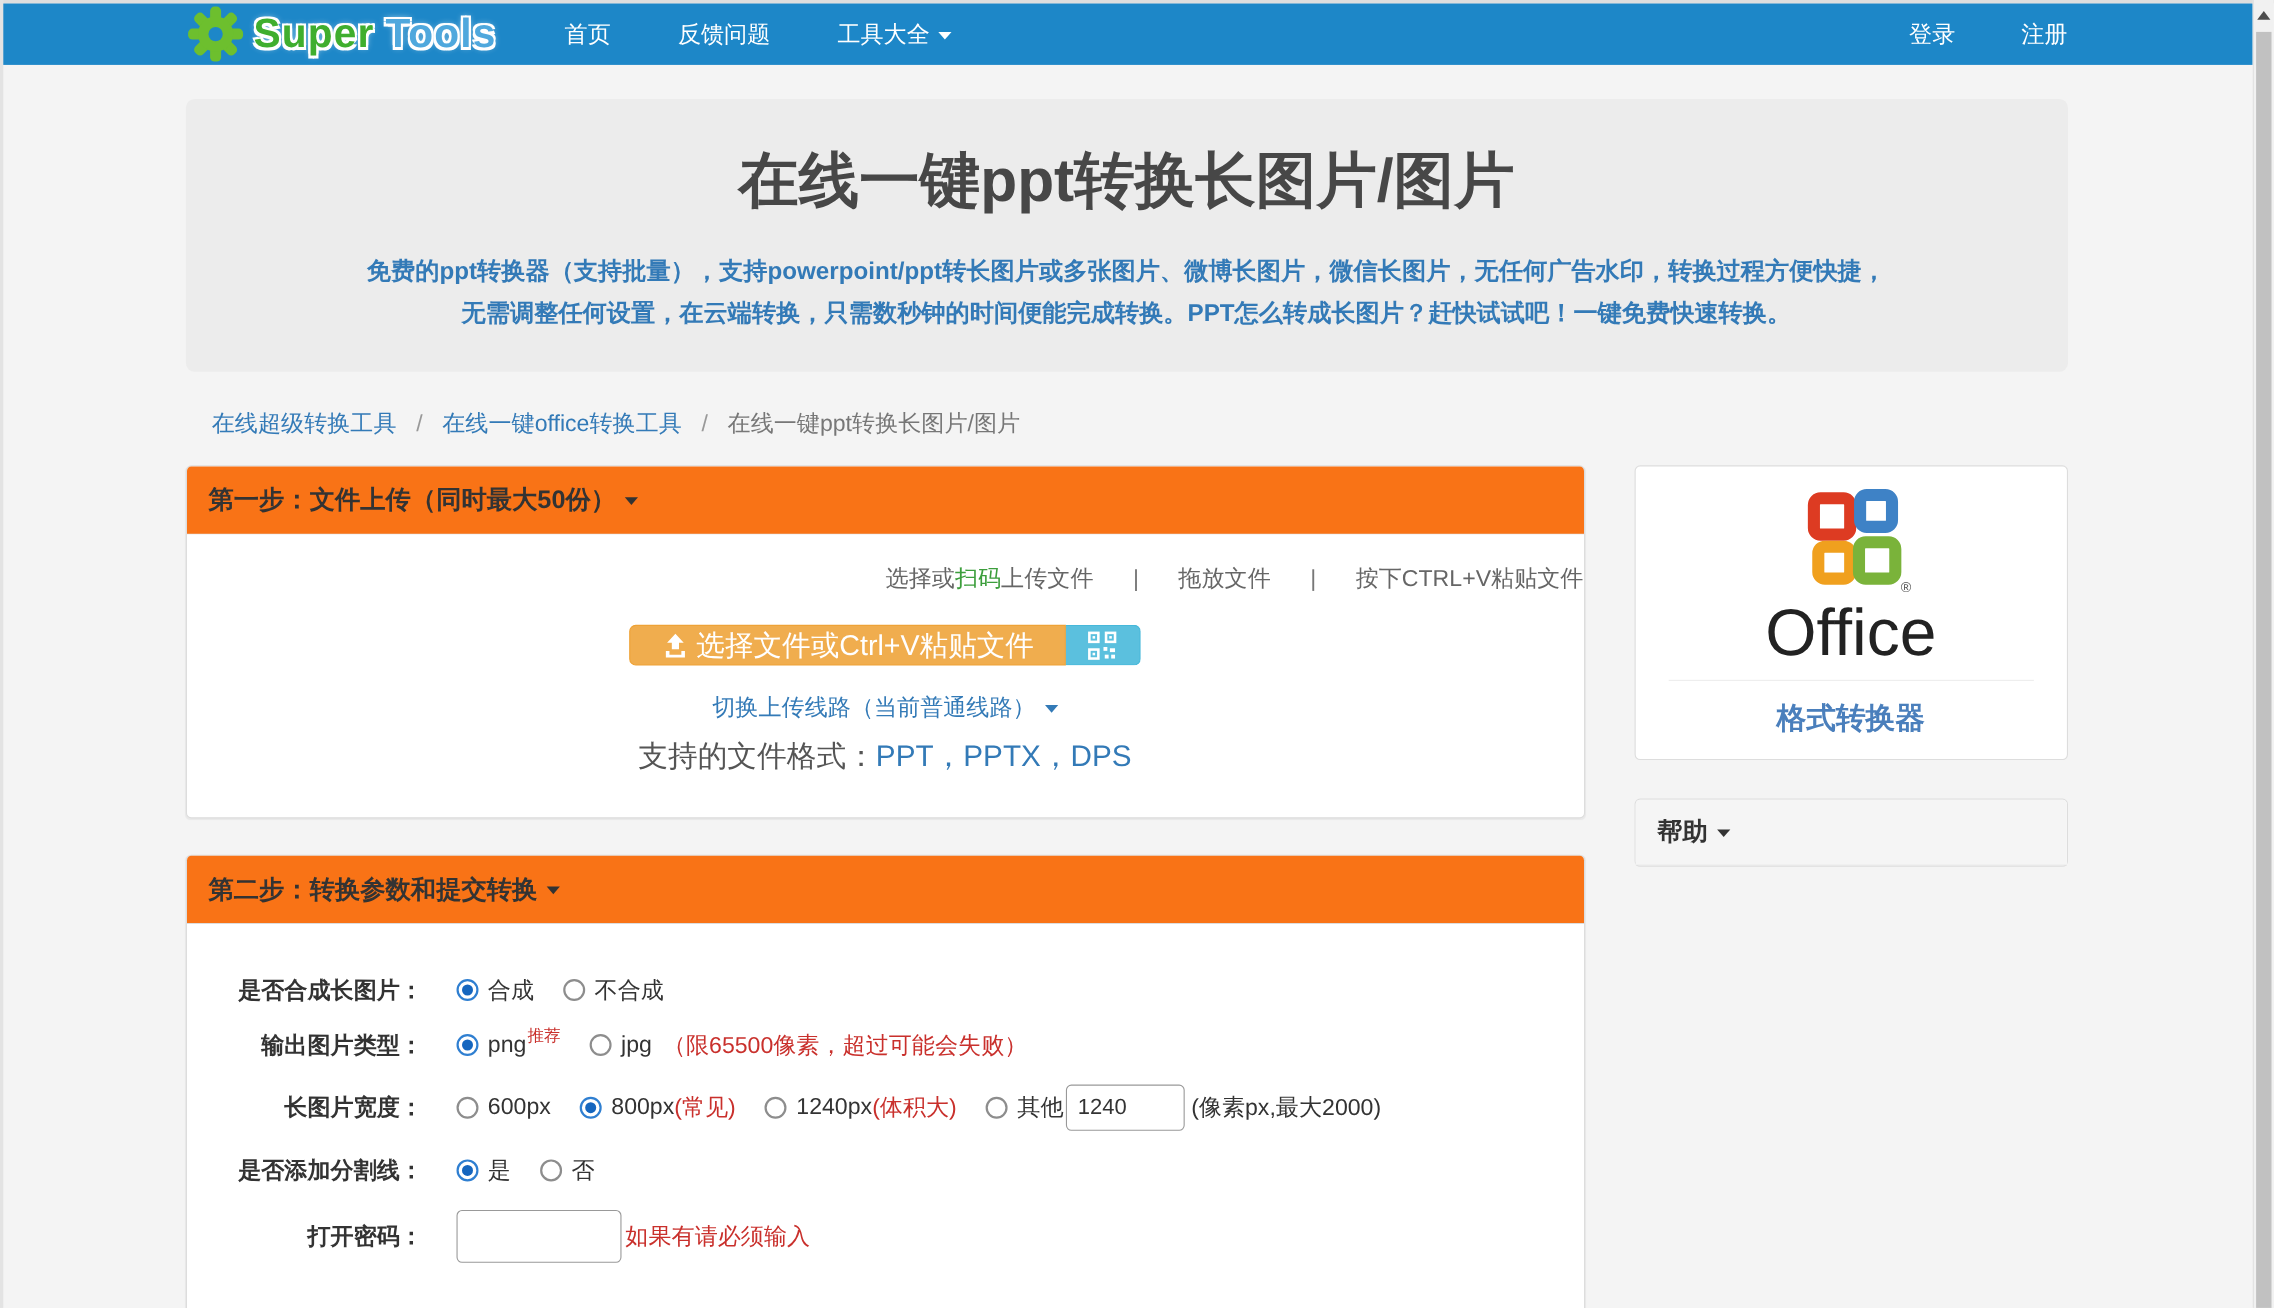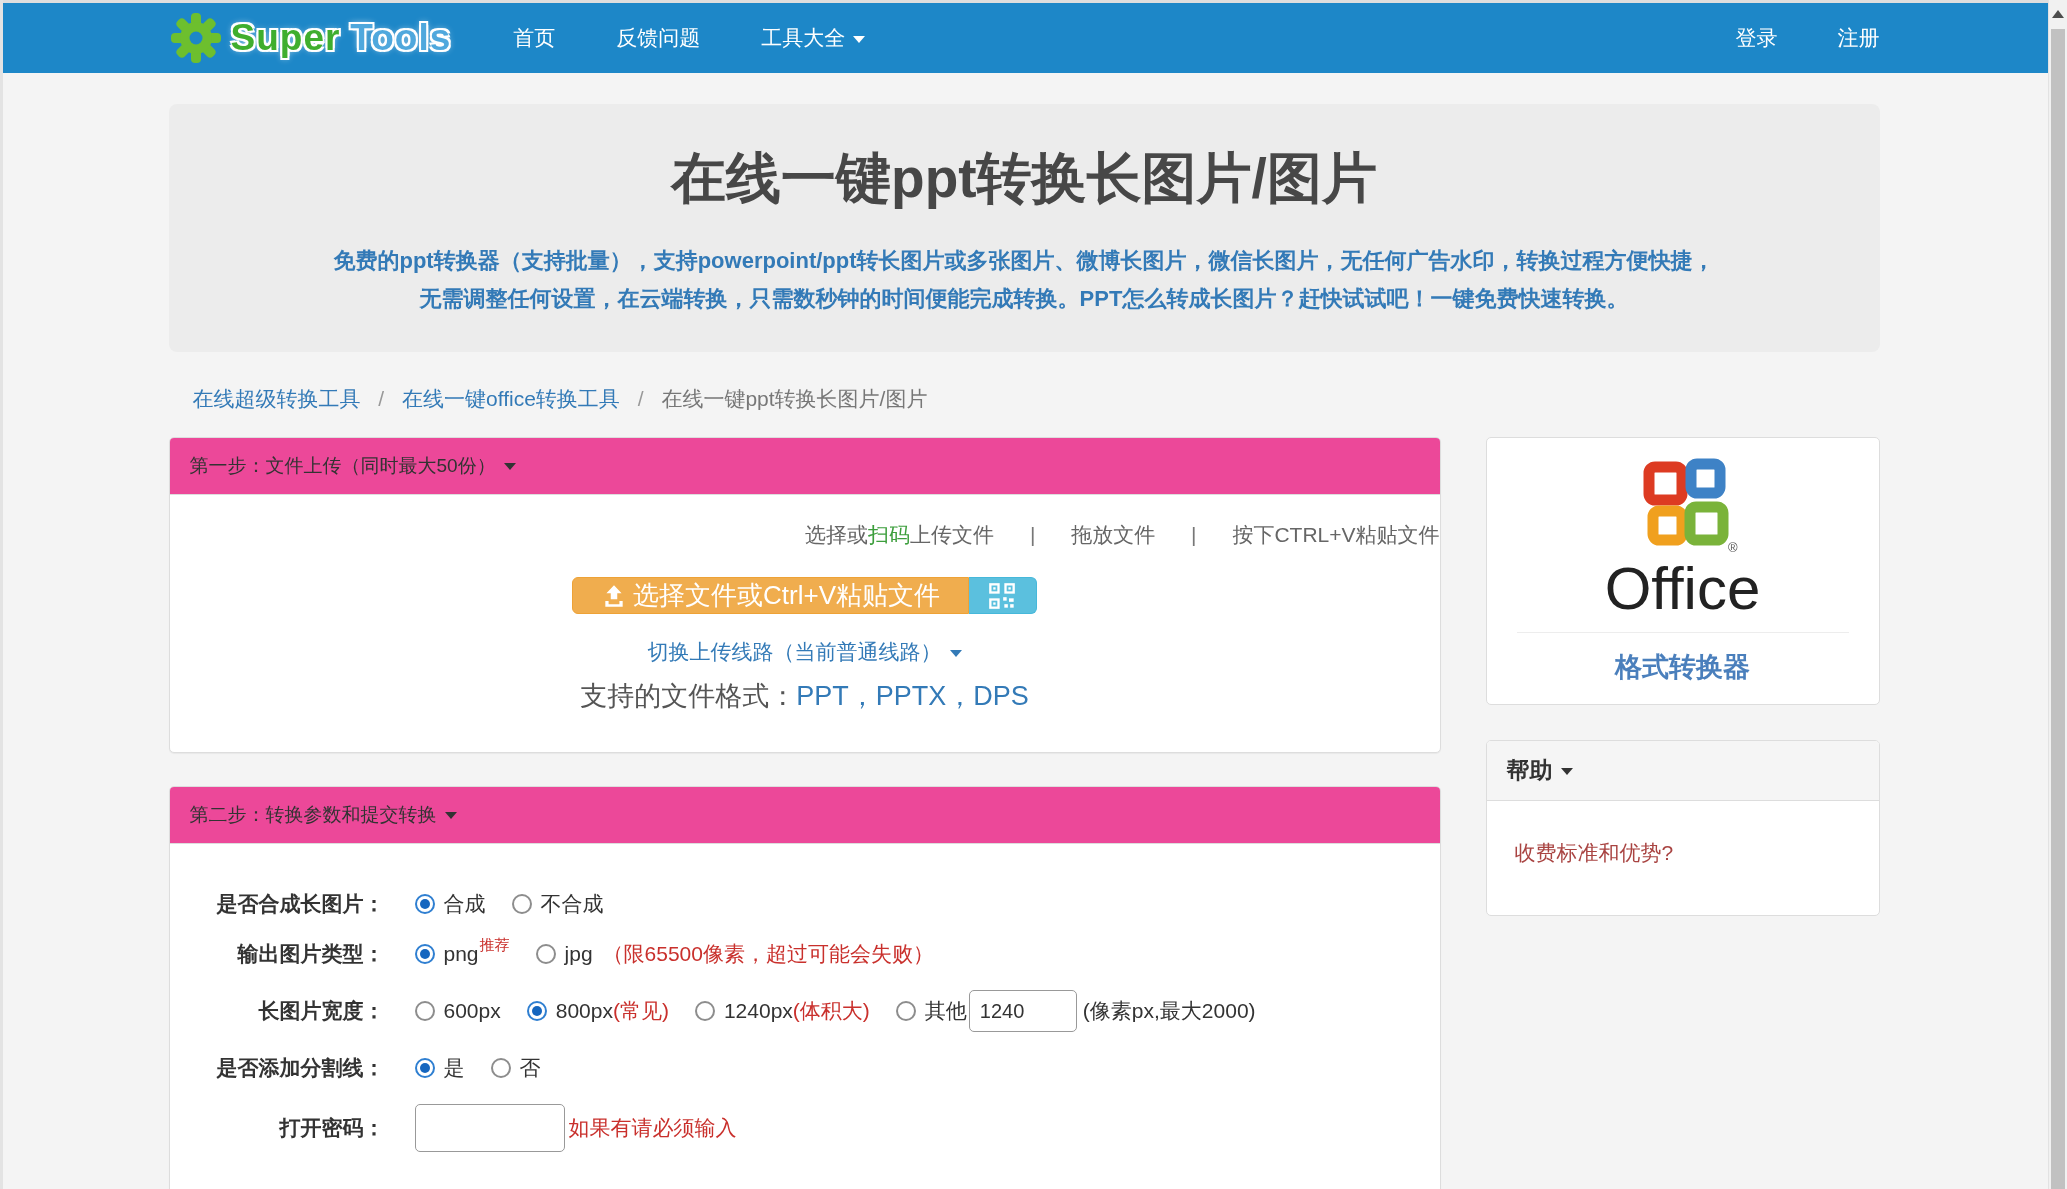--- a/index.html
+++ b/index.html
@@ -9,21 +9,21 @@
     background: #f4f4f4;
     position: relative;
   }
   
   .edge-top { position:absolute; top:0; left:0; width:100%; height:3px; background:#dedede; z-index:60; }
   .edge-left { position:absolute; top:0; left:0; width:3px; height:100%; background:#e3e3e3; z-index:60; }
 
   .page { position:absolute; left:0; top:0; width:2048px; height:1189px; overflow:hidden; }
 
   
-  .navbar { margin-top:3px; height:70px; background:#1d87c8; }
+  .navbar { margin-top:3px; height:56px; background:#1d87c8; }
   .nav-inner { width:1711px; height:100%; margin:0 auto; display:flex; align-items:center; }
   .brand { display:flex; align-items:center; gap:8px; cursor:pointer; }
   .brand-text { font-size:37px; font-weight:bold; letter-spacing:1px;
     text-shadow:-2px -2px 0 #fff, 2px -2px 0 #fff, -2px 2px 0 #fff, 2px 2px 0 #fff, 0 0 7px rgba(255,255,255,.85); }
   .brand-super { color:#3fae2e; }
   .brand-tools { color:#4fa8dd; margin-left:10px; }
   .nav-links { display:flex; gap:61px; margin-left:62px; }
   .nav-link { color:#fff; font-size:21px; cursor:pointer; white-space:nowrap; }
   .nav-right { margin-left:auto; display:flex; gap:60px; }
   .caret { display:inline-block; width:0; height:0; border-left:6px solid transparent;
@@ -43,22 +43,22 @@
   .crumb-sep { color:#999; margin:0 12px; }
   .crumb-current { color:#777; }
 
   
   .content-row { width:1711px; margin:24px auto 0; display:flex; gap:45px; align-items:flex-start; }
   .main-col { width:1272px; }
   .side-col { width:394px; }
 
   
   .panel { background:#fff; border:1px solid #ddd; border-radius:5px; box-shadow:0 1px 1px rgba(0,0,0,.05); }
-  .panel-heading { background:#ec4899; border-bottom:1px solid #ddd; border-radius:4px 4px 0 0;
-    padding:15px 20px; font-size:19px; font-weight:normal; color:#333; cursor:pointer; }
+  .panel-heading { background:#f97316; border-bottom:1px solid #ddd; border-radius:4px 4px 0 0;
+    padding:15px 20px; font-size:23px; font-weight:bold; color:#333; cursor:pointer; }
   .panel2 { margin-top:33px; }
 
   
   .p1-body { text-align:center; padding:26px 0 38px; }
   .hint-line { font-size:21px; color:#666;text-align:right; }
   .hint-green { color:#3c9e3c; }
   .hint-sep { color:#777; margin:0 30px; }
   .btn-group { display:inline-flex; margin-top:28px; }
   .btn-upload { background:#f0ad4e; color:#fff; font-size:26px; border:1px solid #eea236;
     border-radius:6px 0 0 6px; padding:0 28px; display:flex; align-items:center; gap:6px; cursor:pointer; }
@@ -320,23 +320,20 @@
         </div>
         <div class="office-word">Office</div>
         <hr class="office-divider">
         <div class="office-caption">格式转换器</div>
       </div>
 
       <div class="help-card">
         <div class="help-heading">
           <span>帮助</span><span class="caret caret-dark"></span>
         </div>
-        <div class="help-body">
-          <span class="help-link">收费标准和优势?</span>
-        </div>
       </div>
     </div>
   </div>
 
 </div>
 
 <div class="scrollbar">
   <div class="scroll-btn-up">
     <span class="scroll-arrow-up"></span>
   </div>

